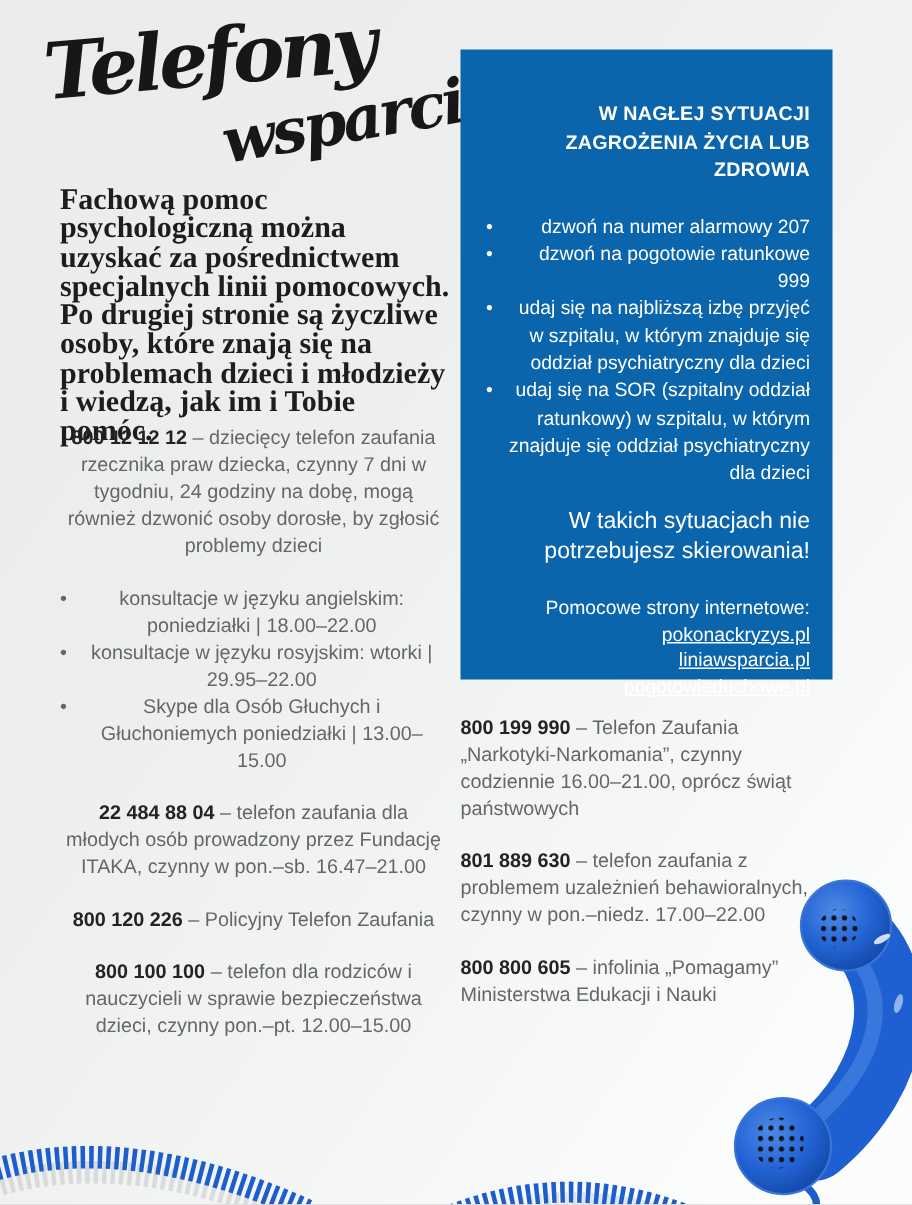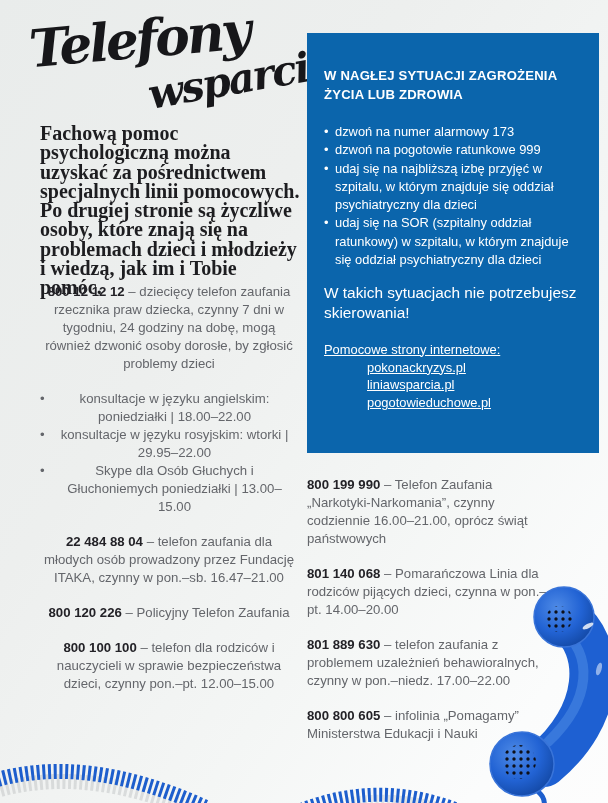--- a/index.html
+++ b/index.html
@@ -20,48 +20,48 @@
   
   .col-left{position:absolute;left:40px;top:283px;width:258px;text-align:center;}
   .col-right{position:absolute;left:307px;top:476px;width:252px;}
   .entry{margin:0 0 17px 0;font-size:13.2px;line-height:18px;color:#64666b;}
   .entry .ep{margin:0;}
   .entry .num{color:#232227;font-weight:700;}
   .entry ul{list-style:none;margin:0;padding:0;}
   .entry li{position:relative;padding-left:11px;}
   .blt{position:absolute;left:0;top:0;}
   
-  .ebox{position:absolute;left:307px;top:33px;width:292px;height:420px;box-sizing:border-box;
-    background:#0b65ac;color:#ffffff;padding:34px 15px 0 17px;}
+  .ebox{position:absolute;left:307px;top:33px;width:248px;height:420px;box-sizing:border-box;
+    background:#0b65ac;color:#ffffff;padding:34px 15px 0 17px;text-align:right;}
   .ebox h2{margin:0 0 19px 0;font-size:13.1px;line-height:18.5px;letter-spacing:.2px;font-weight:700;}
   .ebox ul{list-style:none;margin:0;padding:0;font-size:12.9px;line-height:18.3px;}
   .ebox li{position:relative;padding-left:11px;}
   .ebox .note{margin:14px 0 0 0;font-size:15.4px;line-height:19.6px;font-weight:400;}
-  .ebox .weblabel{margin:18px 0 0 0;font-size:12.9px;line-height:18px;text-decoration:underline;}
+  .ebox .weblabel{margin:18px 0 0 0;font-size:12.9px;line-height:18px;}
   .ebox .links a{display:block;color:#ffffff;text-decoration:underline;
     font-size:12.9px;line-height:17.8px;cursor:pointer;padding-left:43px;}
   
   .deco{position:absolute;left:0;top:0;pointer-events:none;}
 </style>
 </head>
 <body>
 
 <div class="page">
 
   <div class="title">
     <span class="l1">Telefony</span>
     <span class="l2">wsparcia</span>
   </div>
 
   <p class="intro">Fachową pomoc psychologiczną można uzyskać za pośrednictwem specjalnych linii pomocowych. Po drugiej stronie są życzliwe osoby, które znają się na problemach dzieci i młodzieży i wiedzą, jak im i Tobie pomóc.</p>
 
   <div class="ebox">
     <h2>W NAGŁEJ SYTUACJI ZAGROŻENIA ŻYCIA LUB ZDROWIA</h2>
     <ul>
-      <li><span class="blt">•</span><span>dzwoń na numer alarmowy 173</span></li>
+      <li><span class="blt">•</span><span>dzwoń na numer alarmowy 207</span></li>
       <li><span class="blt">•</span><span>dzwoń na pogotowie ratunkowe 999</span></li>
       <li><span class="blt">•</span><span>udaj się na najbliższą izbę przyjęć w szpitalu, w którym znajduje się oddział psychiatryczny dla dzieci</span></li>
       <li><span class="blt">•</span><span>udaj się na SOR (szpitalny oddział ratunkowy) w szpitalu, w którym znajduje się oddział psychiatryczny dla dzieci</span></li>
     </ul>
     <p class="note">W takich sytuacjach nie potrzebujesz skierowania!</p>
     <p class="weblabel">Pomocowe strony internetowe:</p>
     <div class="links">
       <a>pokonackryzys.pl</a>
       <a>liniawsparcia.pl</a>
       <a>pogotowieduchowe.pl</a>
@@ -86,23 +86,20 @@
       <p class="ep"><b class="num">800 120 226</b> <span>– Policyjny Telefon Zaufania</span></p>
     </div>
     <div class="entry">
       <p class="ep"><b class="num">800 100 100</b> <span>– telefon dla rodziców i nauczycieli w sprawie bezpieczeństwa dzieci, czynny pon.–pt. 12.00–15.00</span></p>
     </div>
   </div>
 
   <div class="col-right">
     <div class="entry">
       <p class="ep"><b class="num">800 199 990</b> <span>– Telefon Zaufania „Narkotyki-Narkomania”, czynny codziennie 16.00–21.00, oprócz świąt państwowych</span></p>
-    </div>
-    <div class="entry">
-      <p class="ep"><b class="num">801 140 068</b> <span>– Pomarańczowa Linia dla rodziców pijących dzieci, czynna w pon.–pt. 14.00–20.00</span></p>
     </div>
     <div class="entry">
       <p class="ep"><b class="num">801 889 630</b> <span>– telefon zaufania z problemem uzależnień behawioralnych, czynny w pon.–niedz. 17.00–22.00</span></p>
     </div>
     <div class="entry">
       <p class="ep"><b class="num">800 800 605</b> <span>– infolinia „Pomagamy” Ministerstwa Edukacji i Nauki</span></p>
     </div>
   </div>
 
   <svg class="deco" width="608" height="803" viewBox="0 0 608 803">

